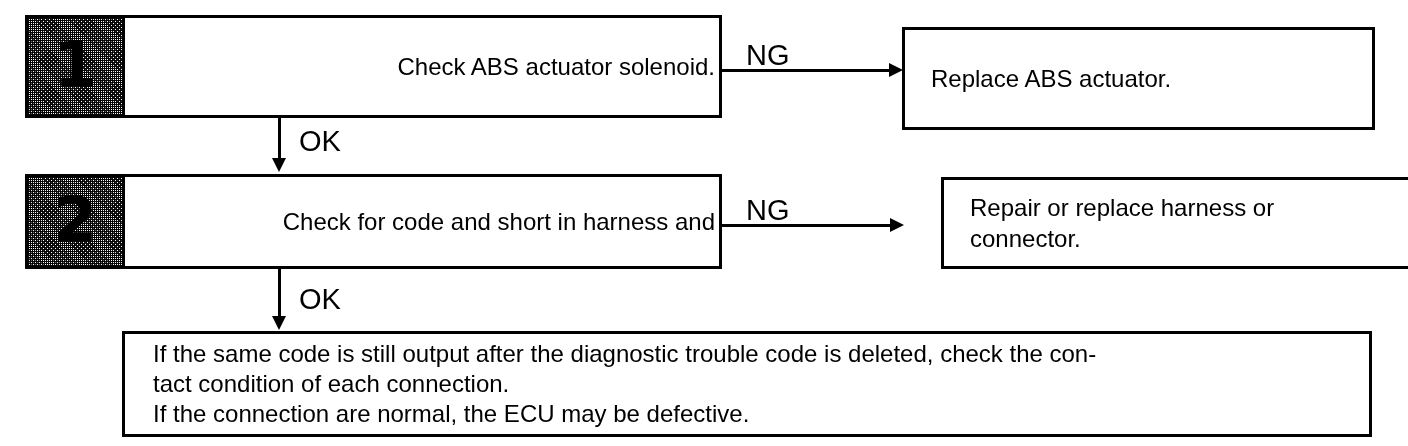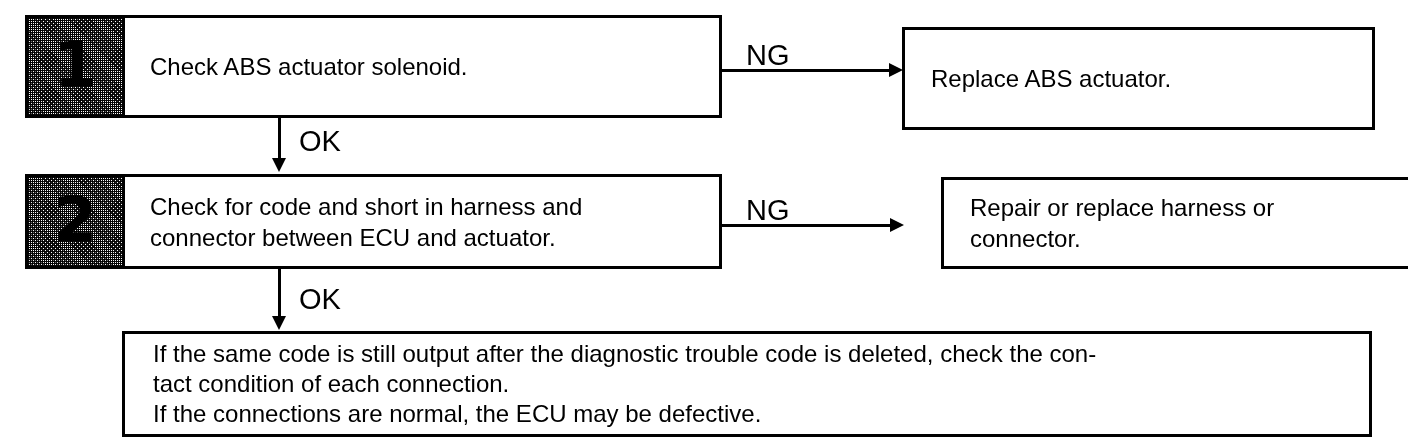--- a/index.html
+++ b/index.html
@@ -70,22 +70,23 @@
   .box-text {
     position: absolute;
     left: 94px;
     right: 0;
     top: 0;
     bottom: 0;
     display: flex;
     flex-direction: column;
     justify-content: center;
     padding-left: 28px;
-    padding-right: 30px;
-    box-sizing: border-box;
+    padding-right: 4px;
+    box-sizing: border-box;
+    text-align: right;
   }
   .box-text .line {
     font-size: 24px;
     line-height: 31px;
     color: #000000;
     white-space: pre;
   }
 
   
   .result-text {
@@ -187,21 +188,20 @@
   <div class="vline" style="left:278px; top:118px; height:42px;"></div>
   <div class="arrow-down" style="left:272px; top:158px;"></div>
   <div class="edge-label" style="left:299px; top:127px;">OK</div>
 
   <div class="box" style="left:25px; top:174px; width:697px; height:95px;">
     <div class="badge">
       <span class="badge-num">2</span>
     </div>
     <div class="box-text">
       <span class="line">Check for code and short in harness and</span>
-      <span class="line">connector between ECU and actuator.</span>
     </div>
   </div>
 
   <div class="hline" style="left:722px; top:224px; width:174px;"></div>
   <div class="arrow-right" style="left:890px; top:218px;"></div>
   <div class="edge-label" style="left:746px; top:196px;">NG</div>
 
   <div class="box" style="left:941px; top:177px; width:472px; height:92px;padding-left:8px;">
     <div class="result-text">
       <span class="line">Repair or replace harness or</span>
@@ -210,17 +210,17 @@
   </div>
 
   <div class="vline" style="left:278px; top:269px; height:48px;"></div>
   <div class="arrow-down" style="left:272px; top:316px;"></div>
   <div class="edge-label" style="left:299px; top:285px;">OK</div>
 
   <div class="box" style="left:122px; top:331px; width:1250px; height:106px;">
     <div class="concl-text">
       <span class="line">If the same code is still output after the diagnostic trouble code is deleted, check the con-</span>
       <span class="line">tact condition of each connection.</span>
-      <span class="line">If the connections are normal, the ECU may be defective.</span>
+      <span class="line">If the connection are normal, the ECU may be defective.</span>
     </div>
   </div>
 
 </div>
 
 </body></html>

